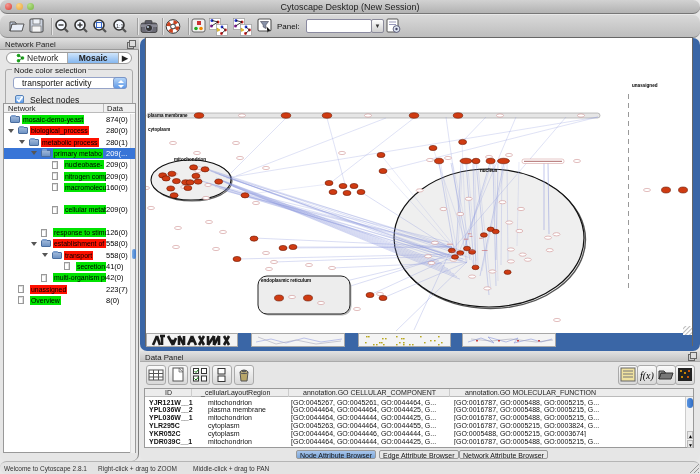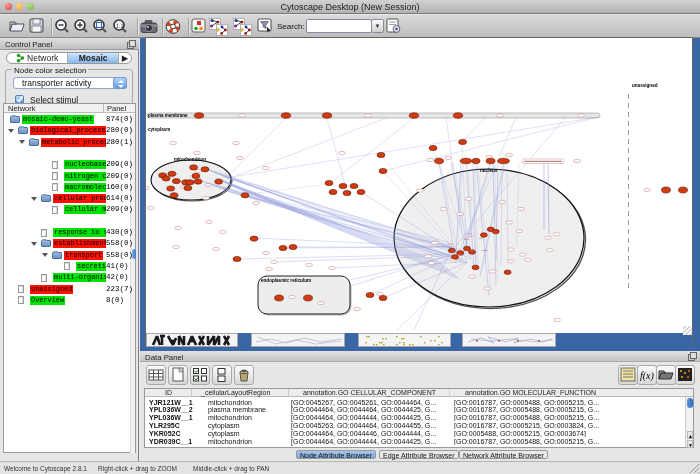--- a/index.html
+++ b/index.html
@@ -1,16 +1,16 @@
 <!DOCTYPE html>
 <html><head><meta charset="utf-8"><style>
 * { margin:0; padding:0; box-sizing:border-box; }
 html,body { width:700px; height:474px; overflow:hidden; font-family:"Liberation Sans",sans-serif; }
 #app { position:relative; width:700px; height:474px; background:#e8e8e8; }
-.abs { position:absolute; }
+.abs { position:absolute;border-radius:7px; }
 
 
 #titlebar { left:0; top:0; width:700px; height:14px;
   background:linear-gradient(#d2d2d2,#b2b2b2); border-bottom:1px solid #777; }
 #titlebar .tl { position:absolute; top:3px; width:7px; height:7px; border-radius:50%; }
 #wtitle { position:absolute; left:0; right:0; top:2px; text-align:center; font-size:9px; color:#222; }
 
 
 #toolbar { left:0; top:15px; width:700px; height:23px;
   background:linear-gradient(#d9d9d9,#bdbdbd); border-bottom:1px solid #8a8a8a; }
@@ -46,21 +46,21 @@
   background:linear-gradient(#cbe3fa,#4f92e6); border:1px solid #5580b8; color:#fff; font-size:8px;
   line-height:8px; text-align:center; font-weight:bold; }
 #cboxlbl { position:absolute; left:24px; top:25px; font-size:8.5px; color:#111; }
 
 #treewrap { position:absolute; left:3px; top:65px; width:133px; height:350px; background:#fff;
   border:1px solid #999; }
 #treehead { position:absolute; left:0; top:0; width:131px; height:9px; background:#f0f0f0;
   border-bottom:1px solid #bbb; font-size:7.5px; color:#222; }
 #treehead .h1 { position:absolute; left:4px; top:0; }
 #treehead .h2 { position:absolute; left:99px; top:0; border-left:1px solid #bbb; padding-left:3px; }
-#tree { position:absolute; left:0; top:10px; width:131px; height:200px;font-family:Liberation Mono, monospace; }
+#tree { position:absolute; left:0; top:10px; width:131px; height:200px; }
 .trow { position:absolute; left:0; width:131px; height:11px; }
 .trow.sel { background:#3875d7; }
 .tri { position:absolute; top:3.5px; border-left:3.5px solid transparent; border-right:3.5px solid transparent;
   border-top:4.5px solid #555; }
 .fold { position:absolute; top:2px; width:10px; height:7px; background:linear-gradient(#9db6d8,#6e93c4);
   border:0.5px solid #4a6ea0; border-radius:1px; }
 .fold:before { content:""; position:absolute; left:0; top:-2px; width:5px; height:2px;
   background:#7e9fcd; border-radius:1px 1px 0 0; }
 .file { position:absolute; top:1.5px; width:6px; height:8px; background:#fff; border:0.6px solid #999; box-shadow:inset -1px 1px 0 #ddd; }
 .tlab { position:absolute; top:1px; font-size:6.9px; line-height:9px; color:#000; padding:0 1px; white-space:nowrap; overflow:hidden; }
@@ -207,28 +207,28 @@
         <path d="M3.5,3.5 L11.5,3.5 L8.8,7 L8.8,10.5 L6.2,9 L6.2,7 Z" fill="#8892a8" stroke="#445" stroke-width="0.6"></path>
         <path d="M9.5,8.5 l4,4 l-2,0.5 l-0.8,1.8 z" fill="#111"></path>
       </svg>
   <svg class="ticon" style="left:386px" width="15" height="16" viewBox="0 0 15 16">
         <rect x="1" y="1" width="11" height="13" rx="1" fill="#fff" stroke="#555"></rect>
         <line x1="3" y1="4" x2="10" y2="4" stroke="#99b" stroke-width="1"></line>
         <line x1="3" y1="6.5" x2="10" y2="6.5" stroke="#99b" stroke-width="1"></line>
         <circle cx="10.5" cy="11" r="3.4" fill="#dde4f0" stroke="#446" stroke-width="0.8"></circle>
         <circle cx="10.5" cy="11" r="1.2" fill="#446"></circle>
       </svg>
-  <span id="searchlbl">Search:</span>
+  <span id="searchlbl">Panel:</span>
   <div id="search"></div>
       <div id="searchbtn">▼</div>
 </div>
 
 <div class="abs" id="cpanel">
   <div id="cphead">
-        <span>Control Panel</span>
+        <span>Network Panel</span>
         <svg style="position:absolute;right:3px;top:2px" width="9" height="9" viewBox="0 0 9 9">
           <rect x="0.5" y="2.5" width="6" height="6" fill="none" stroke="#666"></rect>
           <rect x="2.5" y="0.5" width="6" height="6" fill="#ddd" stroke="#666"></rect>
         </svg>
       </div>
   <div id="tabs">
     <div class="tseg" id="tabnet"><svg width="9" height="10" viewBox="0 0 9 10" style="vertical-align:-2px">
             <circle cx="2.5" cy="2.5" r="1.8" fill="#2a2"></circle>
             <circle cx="6.5" cy="5" r="1.8" fill="#2a2"></circle>
             <circle cx="2.5" cy="7.8" r="1.8" fill="#2a2"></circle>
@@ -242,78 +242,78 @@
         <span id="grouplbl">Node color selection</span>
     <div id="combo">transporter activity<span id="combobtn">
             <i style="top:2px;border-bottom:3px solid #fff"></i>
             <i style="top:7px;border-top:3px solid #fff"></i>
           </span></div>
     <div id="cbox">
           <svg width="9" height="9" viewBox="0 0 9 9" style="position:absolute;left:-1px;top:-1px">
             <path d="M2,4.5 L4,6.5 L7.5,1.5" stroke="#fff" stroke-width="1.6" fill="none"></path>
           </svg>
         </div>
-        <span id="cboxlbl">Select stimul</span>
+        <span id="cboxlbl">Select nodes</span>
   </div>
   <div id="treewrap">
     <div style="position:absolute;right:0;top:10px;width:5px;height:339px;background:#f0f0f0;border-left:1px solid #ddd">
       <div style="position:absolute;left:0.5px;top:135px;width:4px;height:10px;border-radius:2px;background:linear-gradient(90deg,#7fb0e8,#3f78c8)"></div>
     </div>
     <div id="treehead">
           <span class="h1">Network</span>
-          <span class="h2">Panel</span>
+          <span class="h2">Data</span>
         </div>
     <div id="tree">
 <div class="trow" style="top:0px">
             <span class="fold" style="left:6px"></span>
             <span class="tlab" style="left:18px;max-width:84px;background:#00e300">mosaic-demo-yeast</span>
             <span class="tnum" style="color:#000">874(0)</span>
           </div>
 <div class="trow" style="top:11.3px">
             <span class="tri" style="left:4px"></span>
             <span class="fold" style="left:14px"></span>
             <span class="tlab" style="left:26px;max-width:76px;background:#ff1000">biological_process</span>
             <span class="tnum" style="color:#000">280(0)</span>
           </div>
 <div class="trow" style="top:22.6px">
             <span class="tri" style="left:15px"></span>
             <span class="fold" style="left:25px"></span>
             <span class="tlab" style="left:37px;max-width:65px;background:#ff1000">metabolic process</span>
             <span class="tnum" style="color:#000">280(1)</span>
           </div>
+<div class="trow sel" style="top:33.900000000000006px">
+            <span class="tri" style="left:27px"></span>
+            <span class="fold" style="left:37px"></span>
+            <span class="tlab" style="left:49px;max-width:53px;background:#00e300">primary metabo</span>
+            <span class="tnum" style="color:#fff">209(...</span>
+          </div>
 <div class="trow" style="top:45.2px">
             <span class="file" style="left:48px"></span>
             <span class="tlab" style="left:60px;max-width:42px;background:#00e300">nucleobase-</span>
             <span class="tnum" style="color:#000">209(0)</span>
           </div>
 <div class="trow" style="top:56.5px">
             <span class="file" style="left:48px"></span>
             <span class="tlab" style="left:60px;max-width:42px;background:#00e300">nitrogen compo</span>
             <span class="tnum" style="color:#000">209(0)</span>
           </div>
 <div class="trow" style="top:67.8px">
             <span class="file" style="left:48px"></span>
             <span class="tlab" style="left:60px;max-width:42px;background:#00e300">macromolecule</span>
             <span class="tnum" style="color:#000">160(0)</span>
           </div>
-<div class="trow" style="top:79.1px">
-            <span class="tri" style="left:27px"></span>
-            <span class="fold" style="left:37px"></span>
-            <span class="tlab" style="left:49px;max-width:53px;background:#ff1000">cellular process</span>
-            <span class="tnum" style="color:#000">614(0)</span>
-          </div>
 <div class="trow" style="top:90.39999999999999px">
             <span class="file" style="left:48px"></span>
             <span class="tlab" style="left:60px;max-width:42px;background:#00e300">cellular metabo</span>
             <span class="tnum" style="color:#000">209(0)</span>
           </div>
 <div class="trow" style="top:112.99999999999999px">
             <span class="file" style="left:37px"></span>
             <span class="tlab" style="left:49px;max-width:53px;background:#00e300">response to stimul</span>
-            <span class="tnum" style="color:#000">430(0)</span>
+            <span class="tnum" style="color:#000">126(0)</span>
           </div>
 <div class="trow" style="top:124.29999999999998px">
             <span class="tri" style="left:27px"></span>
             <span class="fold" style="left:37px"></span>
             <span class="tlab" style="left:49px;max-width:53px;background:#ff1000">establishment of lo</span>
             <span class="tnum" style="color:#000">558(0)</span>
           </div>
 <div class="trow" style="top:135.6px">
             <span class="tri" style="left:38px"></span>
             <span class="fold" style="left:48px"></span>

